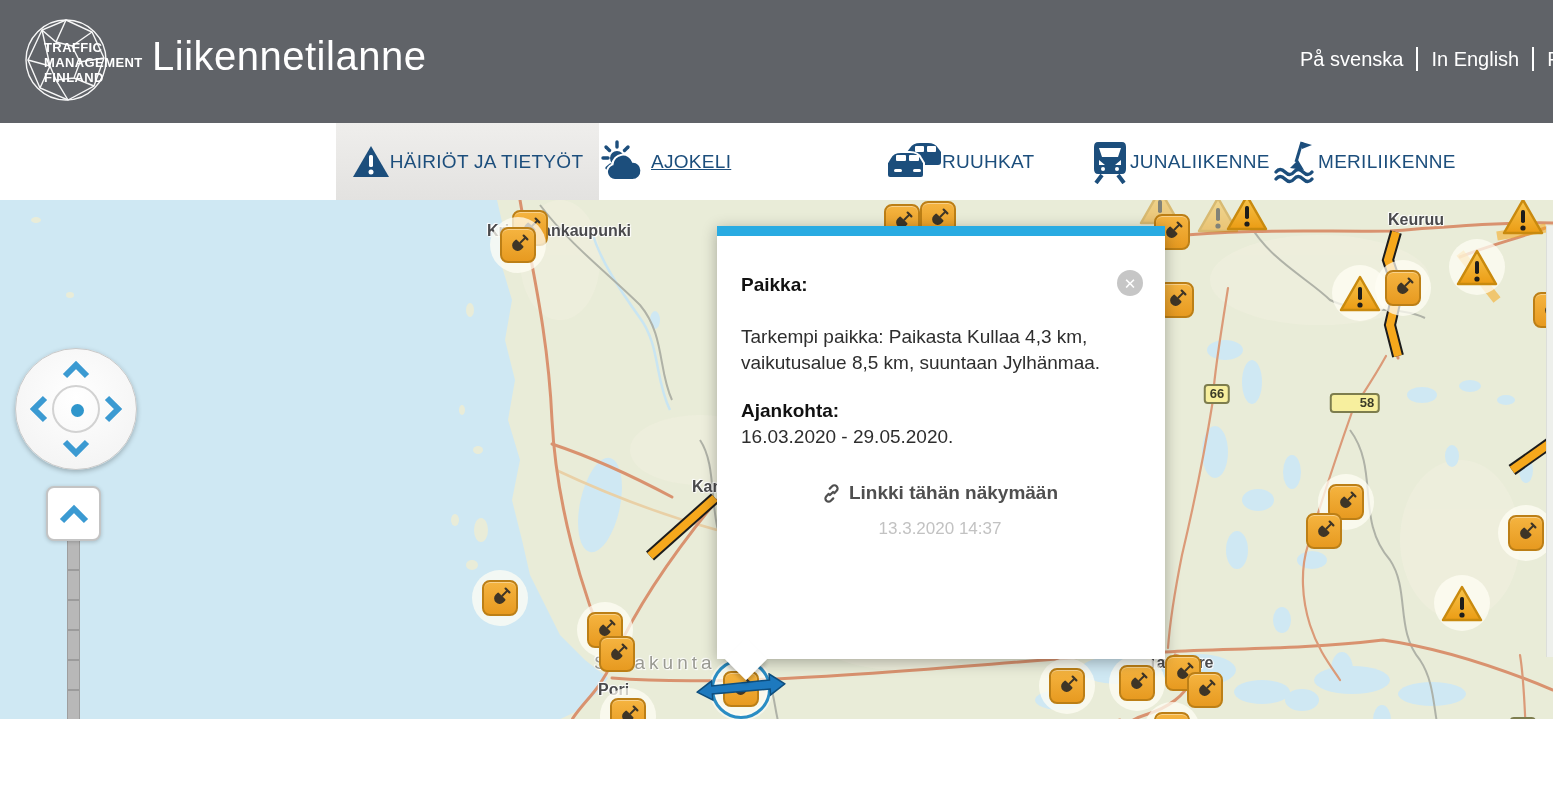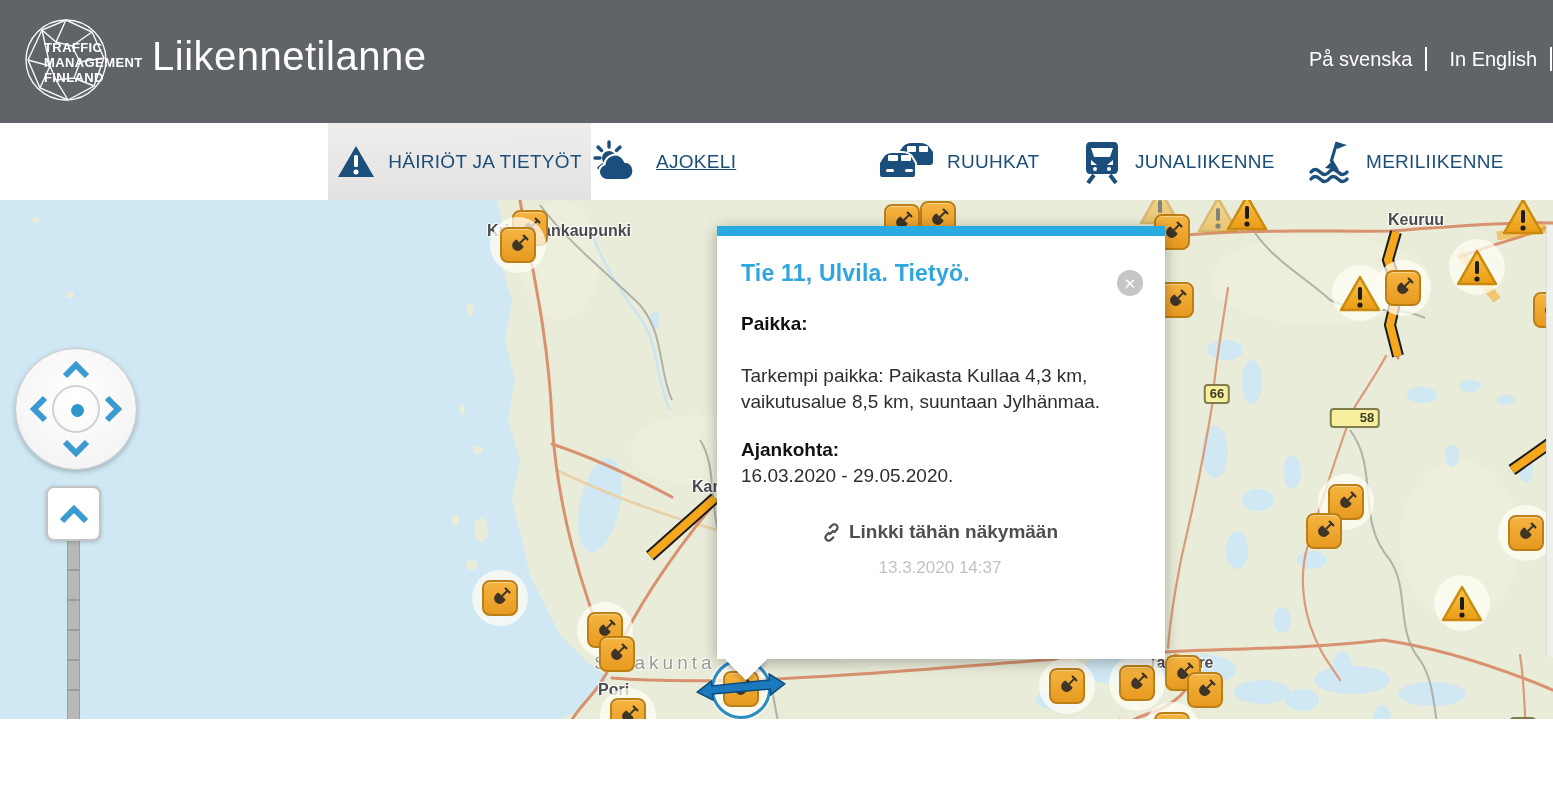--- a/index.html
+++ b/index.html
@@ -5,33 +5,33 @@
   html,body{margin:0;padding:0;}
   body{font-family:"Liberation Sans","DejaVu Sans",sans-serif; width:1553px; height:808px; overflow:hidden; position:relative; background:#fff;}
   .page{position:relative;width:1553px;height:719px;overflow:hidden;}
 
   
   header{position:absolute;left:0;top:0;width:1553px;height:123px;background:#606368;z-index:50;}
   .logo{position:absolute;left:16px;top:8px;width:130px;height:108px;}
   .logo-text{position:absolute;left:28px;top:32px;color:#fff;font-size:13px;font-weight:bold;line-height:15px;letter-spacing:.4px;}
   .app-title{position:absolute;left:152px;top:34px;margin:0;color:#fff;font-size:40px;font-weight:400;letter-spacing:.5px;}
   .lang{position:absolute;left:1300px;top:47px;display:flex;align-items:center;white-space:nowrap;}
-  .lang a{color:#fff;font-size:20px;text-decoration:none;cursor:pointer;margin-left:9px;}
+  .lang a{color:#fff;font-size:20px;text-decoration:none;cursor:pointer;}
   .lang .sep{display:inline-block;width:2px;height:24px;background:#fff;margin:0 13px;}
 
   
   .tabs{position:absolute;left:0;top:123px;width:1553px;height:77px;background:#fff;z-index:49;}
-  .tab{position:absolute;top:0;height:77px;display:flex;align-items:center;gap:13px;cursor:pointer;color:#1c4e7c;}
+  .tab{position:absolute;top:0;height:77px;display:flex;align-items:center;cursor:pointer;color:#1c4e7c;margin-left:8px;}
   .tab .lbl{font-size:19px;letter-spacing:.3px;white-space:nowrap;}
   .tab.active{background:linear-gradient(180deg,#efeeec,#e3e2e0);}
   .tab1{left:328px;width:263px;justify-content:center;}
   .tab2{left:591px;text-decoration:underline;}
   .tab3{left:878px;}
   .tab4{left:1082px;}
-  .tab5{left:1307px;}
+  .tab5{left:1264px;}
   .tab .ticon{display:flex;align-items:center;}
 
   
   .map{position:absolute;left:0;top:200px;width:1553px;height:608px;overflow:hidden;background:#cfe8f3;}
   .basemap{position:absolute;left:0;top:0;z-index:1;}
   #map-labels{position:absolute;left:0;top:0;width:100%;height:100%;z-index:3;pointer-events:none;}
   .map-label{position:absolute;transform:translateY(-50%);color:#4a4a4c;font-size:16px;font-weight:700;white-space:nowrap;
     text-shadow:0 0 2px #fff,0 0 2px #fff,1px 1px 1px #fff,-1px -1px 1px #fff;}
   .map-label.region{color:#9a9a92;font-weight:400;font-size:19px;letter-spacing:4px;}
   #map-badges{position:absolute;left:0;top:0;z-index:4;}
@@ -327,21 +327,21 @@
         <span class="map-label city" style="left: 487px; top: 31px;">Kristiinankaupunki</span>
         <span class="map-label city" style="left: 692px; top: 287px;">Kankaanpää</span>
         <span class="map-label region" style="left: 594px; top: 463px;">Satakunta</span>
         <span class="map-label city" style="left: 598px; top: 490px;">Pori</span>
         <span class="map-label city" style="left: 1148px; top: 463px;">Tampere</span>
         <span class="map-label city" style="left: 903px; top: 572px;">Vammala</span>
         <span class="map-label city" style="left: 1388px; top: 20px;">Keuruu</span>
       </div>
     <div id="map-badges">
         <div class="road-badge" style="left: 1217px; top: 194px;">66</div>
-        <div class="road-badge" style="left: 1355px; top: 218px; padding-left: 28px;">58</div>
+        <div class="road-badge" style="left: 1355px; top: 203px; padding-left: 28px;">58</div>
         <div class="road-badge" style="left: 1523px; top: 527px;">24</div>
       </div>
     <div id="map-markers">
         <div class="marker dim" style="left: 1160px; top: 6px;">
           <svg class="warn-svg" viewBox="0 0 44 40" width="44" height="40">
             <path d="M22 3 L41 36 H3 Z" fill="url(#tg)" stroke="#c98a0e" stroke-width="2.5" stroke-linejoin="round"></path>
             <rect x="20" y="13" width="4" height="13" rx="1.8" fill="#1d1d1b"></rect>
             <circle cx="22" cy="31" r="2.6" fill="#1d1d1b"></circle>
           </svg>
         </div>
@@ -669,21 +669,20 @@
           </div>
           <svg class="sel-arrow" width="90" height="26" viewBox="0 0 90 26">
             <polygon points="1,14 16,4 16,9 74,7 74,1 89,12 74,22 74,16 16,17 16,23" fill="#1d79be" stroke="#0d4e7e" stroke-width="1.5"></polygon>
           </svg>
         </div>
       </div>
     <div class="right-sliver"></div>
 
     <div class="popup">
       <div class="popup-tail"></div>
-      <h2>Tie 11, Ulvila. Tietyö.</h2>
       <div class="popup-close">✕</div>
       <div class="sec">
         <b>Paikka:</b><br>
         <br>
         <span>Tarkempi paikka: Paikasta Kullaa 4,3 km,</span><br>
         <span>vaikutusalue 8,5 km, suuntaan Jylhänmaa.</span>
       </div>
       <div class="sec">
         <b>Ajankohta:</b><br>
         <span>16.03.2020 - 29.05.2020.</span>

